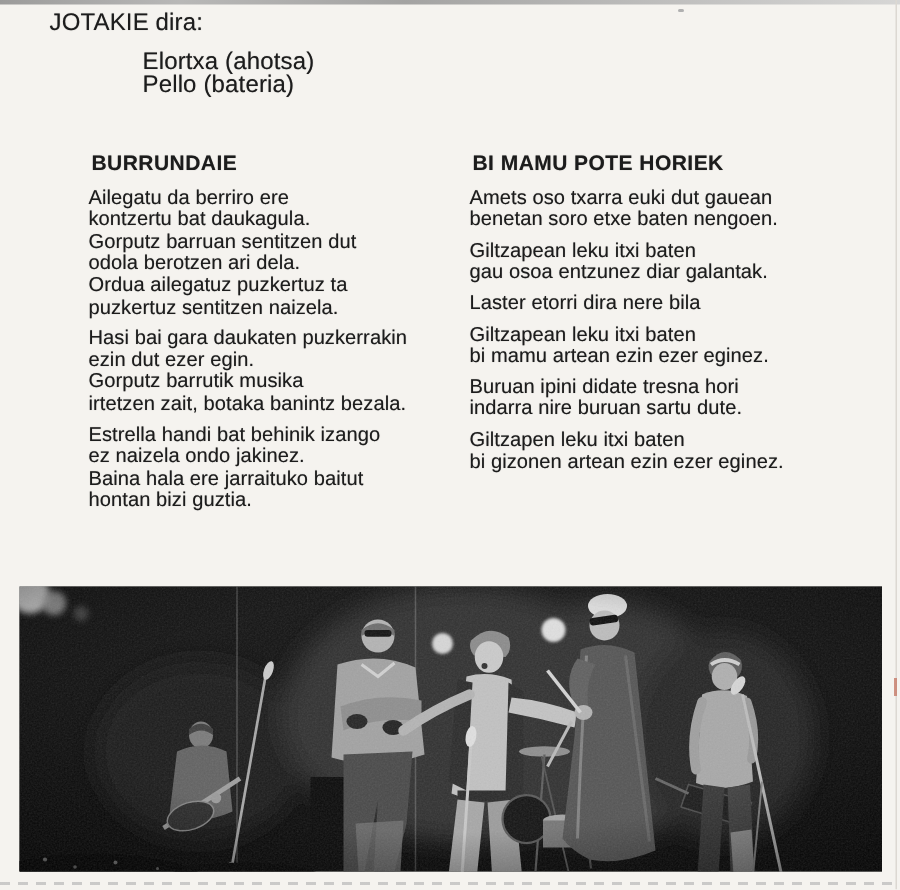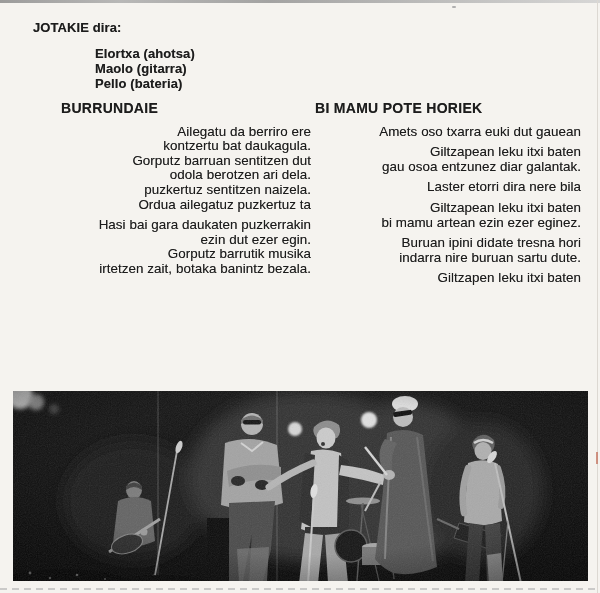--- a/index.html
+++ b/index.html
@@ -20,41 +20,40 @@
   .scan-line-bottom {
     position: absolute; left: 0; top: 588px; width: 100%; height: 2px;
     background: repeating-linear-gradient(90deg,#b8b8b8 0 7px, rgba(0,0,0,0) 7px 12px);
     opacity: .7;
   }
   .scan-edge-right { position: absolute; top: 0; left: 597px; width: 1px; height: 100%; background: #dcd8d2; }
   .scan-red { position: absolute; left: 596px; top: 452px; width: 2px; height: 12px; background: #c8806f; opacity: .85; }
   .speck { position: absolute; background: #b0b0b0; border-radius: 1px; }
 
   .credits {
-    position: absolute; left: 33px; top: 20px;
-    font-size: 13px; line-height: 15px; letter-spacing: .1px;
+    position: absolute; left: 33px; top: 8px;
+    font-size: 16px; line-height: 15px; letter-spacing: .1px;
     text-shadow: 0 0 .5px rgba(25,25,25,.5);
-    font-weight: bold;
   }
   .credits-members { margin-left: 62px; margin-top: 11px; }
 
   .lyrics-col {
     position: absolute; top: 101px;
     font-size: 13.4px; line-height: 14.6px; letter-spacing: .05px;
     text-shadow: 0 0 .5px rgba(25,25,25,.5);
   }
   .col-left  { left: 59px;  width: 252px; }
   .col-right { left: 313px; width: 268px; }
   .song-title {
     font-size: 14px; font-weight: bold; letter-spacing: .3px;
     margin: 0 0 9px 2px;
   }
   .stanza { margin: 0 0 6px 0; }
   .stanza:last-child { margin-bottom: 0; }
-  .line { white-space: nowrap; text-align: right; }
+  .line { white-space: nowrap; }
 
   .photo-frame {
     position: absolute; left: 13px; top: 391px;
     width: 575px; height: 190px;
     background: #0d0d0d;
   }
   .photo-frame svg { display: block; width: 100%; height: 100%; }
 </style>
 </head>
 <body>
@@ -62,65 +61,72 @@
 <div class="scan-line-top"></div>
 <div class="scan-line-bottom"></div>
 <div class="scan-edge-right"></div>
 <div class="scan-red"></div>
 <div class="speck" style="left:452px; top:6px; width:4px; height:2px;"></div>
 
 <div class="credits">
   <div>JOTAKIE dira:</div>
   <div class="credits-members">
     <div>Elortxa (ahotsa)</div>
-    <div>Maolo (gitarra)</div>
     <div>Pello (bateria)</div>
   </div>
 </div>
 
 <div class="lyrics-col col-left">
   <h2 class="song-title">BURRUNDAIE</h2>
   <div class="stanza">
     <div class="line">Ailegatu da berriro ere</div>
     <div class="line">kontzertu bat daukagula.</div>
     <div class="line">Gorputz barruan sentitzen dut</div>
     <div class="line">odola berotzen ari dela.</div>
+    <div class="line">Ordua ailegatuz puzkertuz ta</div>
     <div class="line">puzkertuz sentitzen naizela.</div>
-    <div class="line">Ordua ailegatuz puzkertuz ta</div>
   </div>
   <div class="stanza">
     <div class="line">Hasi bai gara daukaten puzkerrakin</div>
     <div class="line">ezin dut ezer egin.</div>
     <div class="line">Gorputz barrutik musika</div>
     <div class="line">irtetzen zait, botaka banintz bezala.</div>
   </div>
+  <div class="stanza">
+    <div class="line">Estrella handi bat behinik izango</div>
+    <div class="line">ez naizela ondo jakinez.</div>
+    <div class="line">Baina hala ere jarraituko baitut</div>
+    <div class="line">hontan bizi guztia.</div>
+  </div>
 </div>
 
 <div class="lyrics-col col-right">
   <h2 class="song-title">BI MAMU POTE HORIEK</h2>
   <div class="stanza">
     <div class="line">Amets oso txarra euki dut gauean</div>
+    <div class="line">benetan soro etxe baten nengoen.</div>
   </div>
   <div class="stanza">
     <div class="line">Giltzapean leku itxi baten</div>
     <div class="line">gau osoa entzunez diar galantak.</div>
   </div>
   <div class="stanza">
     <div class="line">Laster etorri dira nere bila</div>
   </div>
   <div class="stanza">
     <div class="line">Giltzapean leku itxi baten</div>
     <div class="line">bi mamu artean ezin ezer eginez.</div>
   </div>
   <div class="stanza">
     <div class="line">Buruan ipini didate tresna hori</div>
     <div class="line">indarra nire buruan sartu dute.</div>
   </div>
   <div class="stanza">
     <div class="line">Giltzapen leku itxi baten</div>
+    <div class="line">bi gizonen artean ezin ezer eginez.</div>
   </div>
 </div>
 
 <div class="photo-frame">
   <svg viewBox="0 0 575 190" preserveAspectRatio="none" xmlns="http://www.w3.org/2000/svg">
     <defs>
       <filter id="blur1" x="-60%" y="-60%" width="220%" height="220%">
           <feGaussianBlur stdDeviation="1"></feGaussianBlur>
         </filter>
       <filter id="blur2" x="-60%" y="-60%" width="220%" height="220%">

